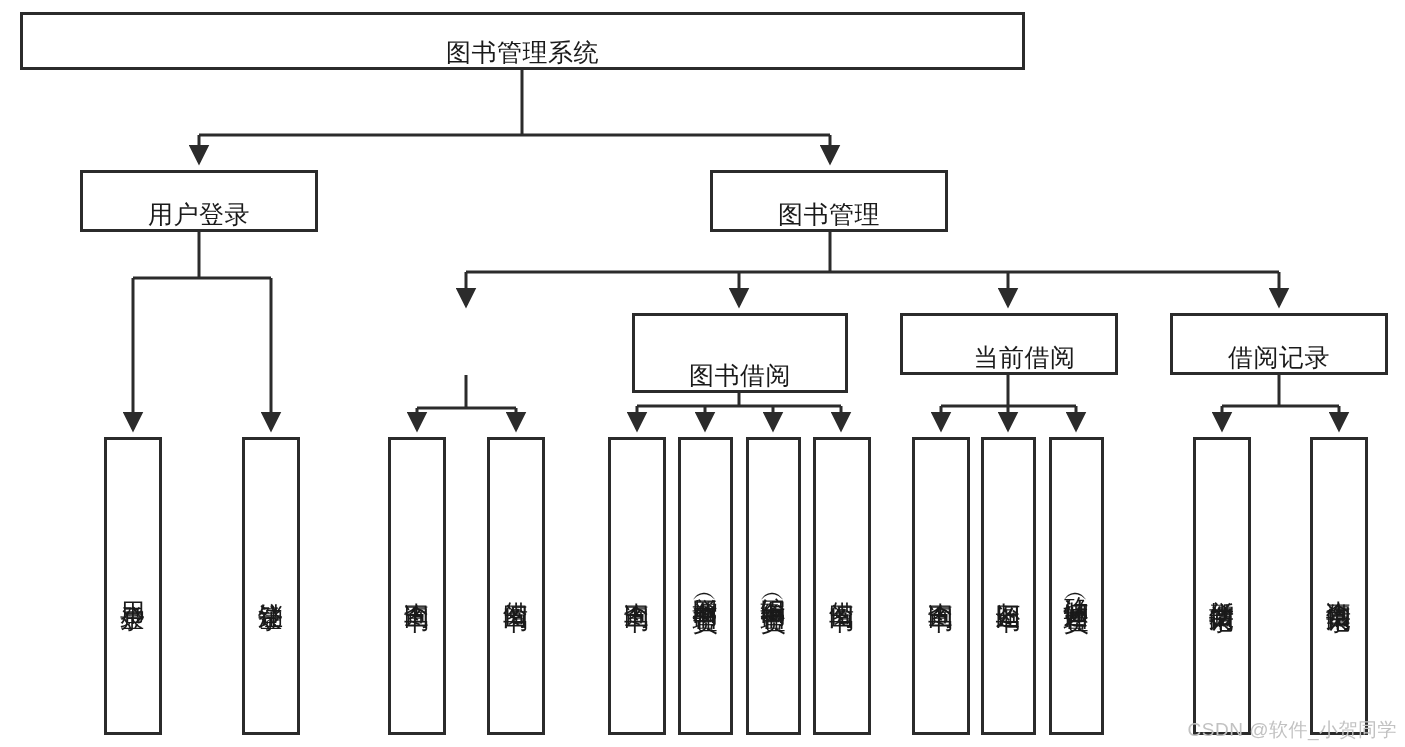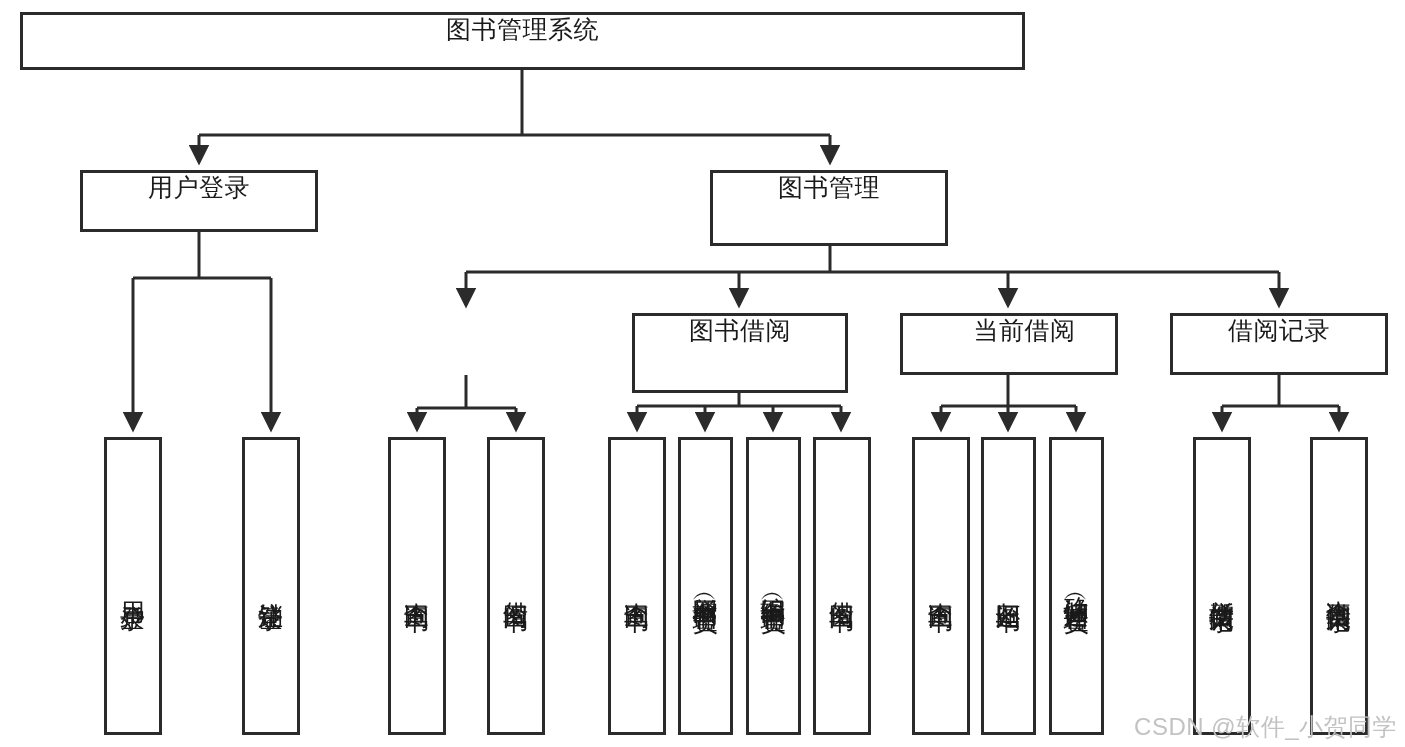--- a/index.html
+++ b/index.html
@@ -24,21 +24,21 @@
     width: 1405px;
     height: 747px;
     pointer-events: none;
   }
   .node {
     position: absolute;
     box-sizing: border-box;
     border: 3px solid #2b2b2b;
     background: #ffffff;
     display: flex;
-    align-items: flex-start;
+    align-items: flex-end;
     justify-content: center;
     color: #1a1a1a;
     z-index: 2;
   }
   .node .lbl {
     display: block;
     text-align: center;
     line-height: 1.18;
     letter-spacing: 0.5px;
   }
@@ -57,21 +57,21 @@
     font-size: 25px;
     line-height: 1.12;
     letter-spacing: 2px;
     white-space: nowrap;
     max-height: 100%;
   }
   #watermark {
     position: absolute;
     right: 8px;
     bottom: 4px;
-    font-size: 24px;
+    font-size: 19px;
     color: #c2c2c2;
     letter-spacing: 0.5px;
     z-index: 5;
     white-space: nowrap;
     text-align: center;
   }
 </style>
 </head>
 <body>
 
@@ -127,21 +127,21 @@
     </g>
   </svg>
 
   <div class="node horiz" style="left:20px; top:12px; width:1005px; height:58px;">
     <span class="lbl">图书管理系统</span>
   </div>
 
   <div class="node horiz" style="left:80px; top:170px; width:238px; height:62px;">
     <span class="lbl">用户登录</span>
   </div>
-  <div class="node horiz" style="left:710px; top:170px; width:238px; height:76px;">
+  <div class="node horiz" style="left:710px; top:170px; width:238px; height:62px;">
     <span class="lbl">图书管理</span>
   </div>
 
   <div class="node horiz" style="left:632px; top:313px; width:216px; height:80px;">
     <span class="lbl">图书借阅</span>
   </div>
   <div class="node horiz" style="left:900px; top:313px; width:218px; height:62px;padding-left:31px;">
     <span class="lbl">当前借阅</span>
   </div>
   <div class="node horiz" style="left:1170px; top:313px; width:218px; height:62px;">

